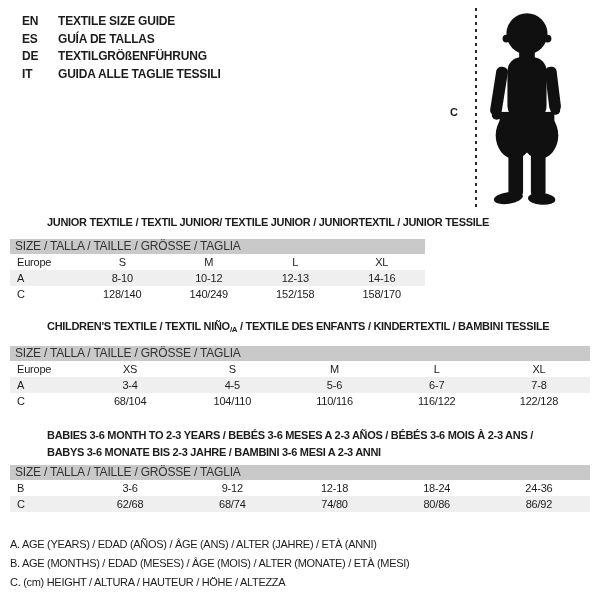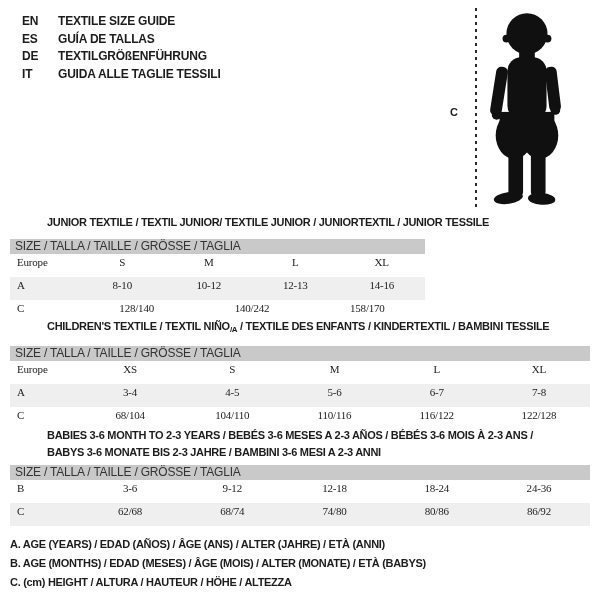--- a/index.html
+++ b/index.html
@@ -25,27 +25,27 @@
     letter-spacing:-0.3px;white-space:nowrap;margin-left:37px;
   }
   .sec-heading .subscript{font-size:8px;vertical-align:-2px;}
   .sec-heading.two-line{line-height:16.5px;white-space:normal;width:560px;}
   
   .tbl{position:absolute;left:10px;font-size:11px;letter-spacing:-0.2px;}
   .t-head{
     height:15px;line-height:15px;background:#c9c9c9;color:#333333;
     padding-left:5px;font-size:12px;
   }
-  .t-row{display:flex;height:23px;line-height:17px;background:#ffffff;font-family:Liberation Serif, serif;}
+  .t-row{display:flex;height:16px;line-height:17px;background:#ffffff;}
   .t-row.alt{background:#efefef;}
   .t-label{width:62px;padding-left:7px;}
   .t-cell{flex:1;text-align:center;}
   
   .notes{
-    position:absolute;left:10px;top:535px;font-size:11px;font-weight:700;
+    position:absolute;left:10px;top:535px;font-size:11px;font-weight:400;
     line-height:19px;letter-spacing:-0.3px;white-space:nowrap;
   }
 </style>
 </head>
 <body>
 
 <div class="canvas">
 
   <div class="lang-list">
     <div class="lang-row">
@@ -102,21 +102,22 @@
     <div class="t-row alt">
       <span class="t-label">A</span>
       <span class="t-cell">8-10</span>
       <span class="t-cell">10-12</span>
       <span class="t-cell">12-13</span>
       <span class="t-cell">14-16</span>
     </div>
     <div class="t-row">
       <span class="t-label">C</span>
       <span class="t-cell">128/140</span>
-      <span class="t-cell">140/242</span>
+      <span class="t-cell">140/249</span>
+      <span class="t-cell">152/158</span>
       <span class="t-cell">158/170</span>
     </div>
   </div>
 
   <div class="sec-heading" style="top:320px">
     <span>CHILDREN'S TEXTILE / TEXTIL NIÑO</span><span class="subscript">/A</span><span> / TEXTILE DES ENFANTS / KINDERTEXTIL / BAMBINI TESSILE</span>
   </div>
   <div class="tbl" style="top:346px;width:580px">
     <div class="t-head">SIZE / TALLA / TAILLE / GRÖSSE / TAGLIA</div>
     <div class="t-row">
@@ -164,17 +165,17 @@
       <span class="t-cell">62/68</span>
       <span class="t-cell">68/74</span>
       <span class="t-cell">74/80</span>
       <span class="t-cell">80/86</span>
       <span class="t-cell">86/92</span>
     </div>
   </div>
 
   <div class="notes">
     <div>A. AGE (YEARS) / EDAD (AÑOS) / ÂGE (ANS) / ALTER (JAHRE) / ETÀ (ANNI)</div>
-    <div>B. AGE (MONTHS) / EDAD (MESES) / ÂGE (MOIS) / ALTER (MONATE) / ETÀ (BABYS)</div>
+    <div>B. AGE (MONTHS) / EDAD (MESES) / ÂGE (MOIS) / ALTER (MONATE) / ETÀ (MESI)</div>
     <div>C. (cm) HEIGHT / ALTURA / HAUTEUR / HÖHE / ALTEZZA</div>
   </div>
 
 </div>
 
 </body></html>

